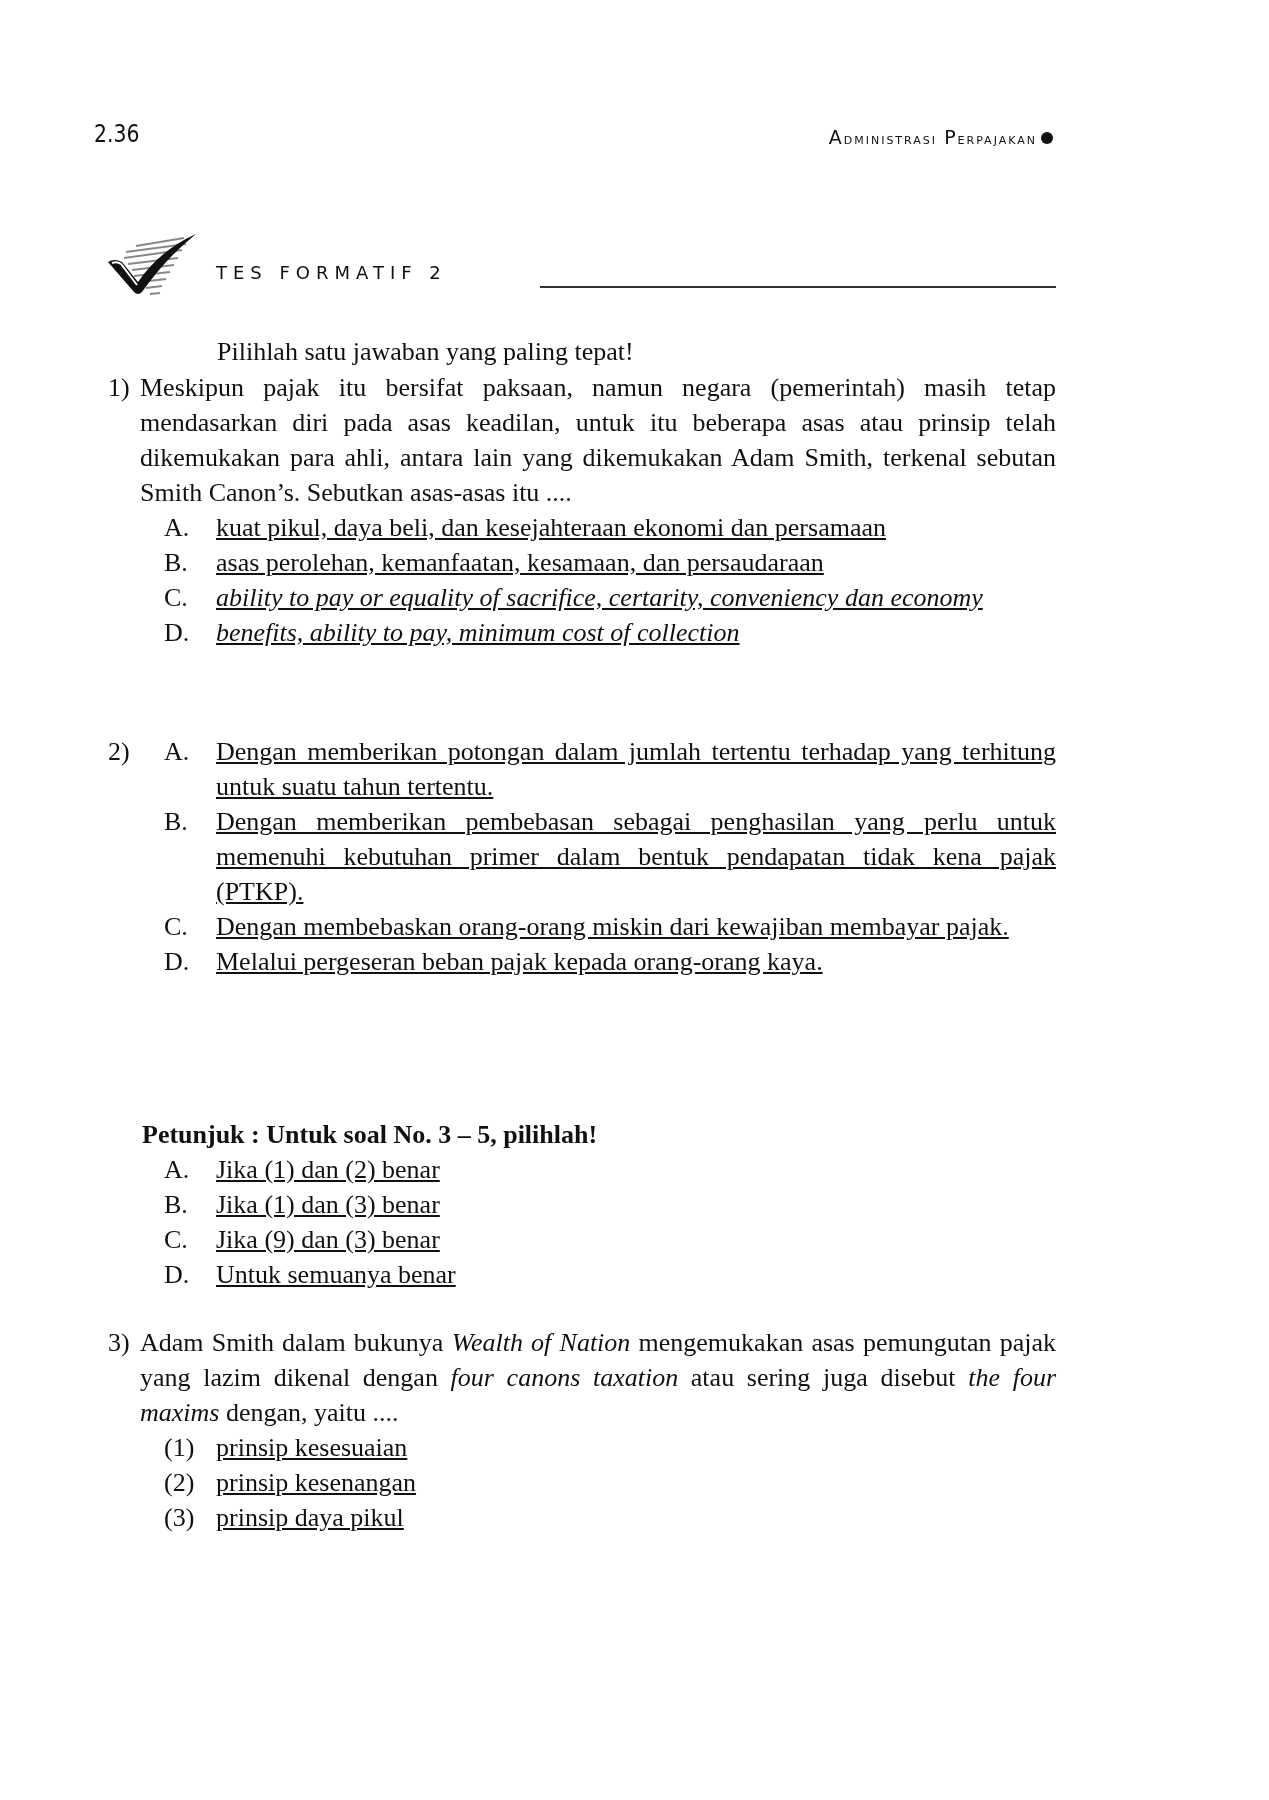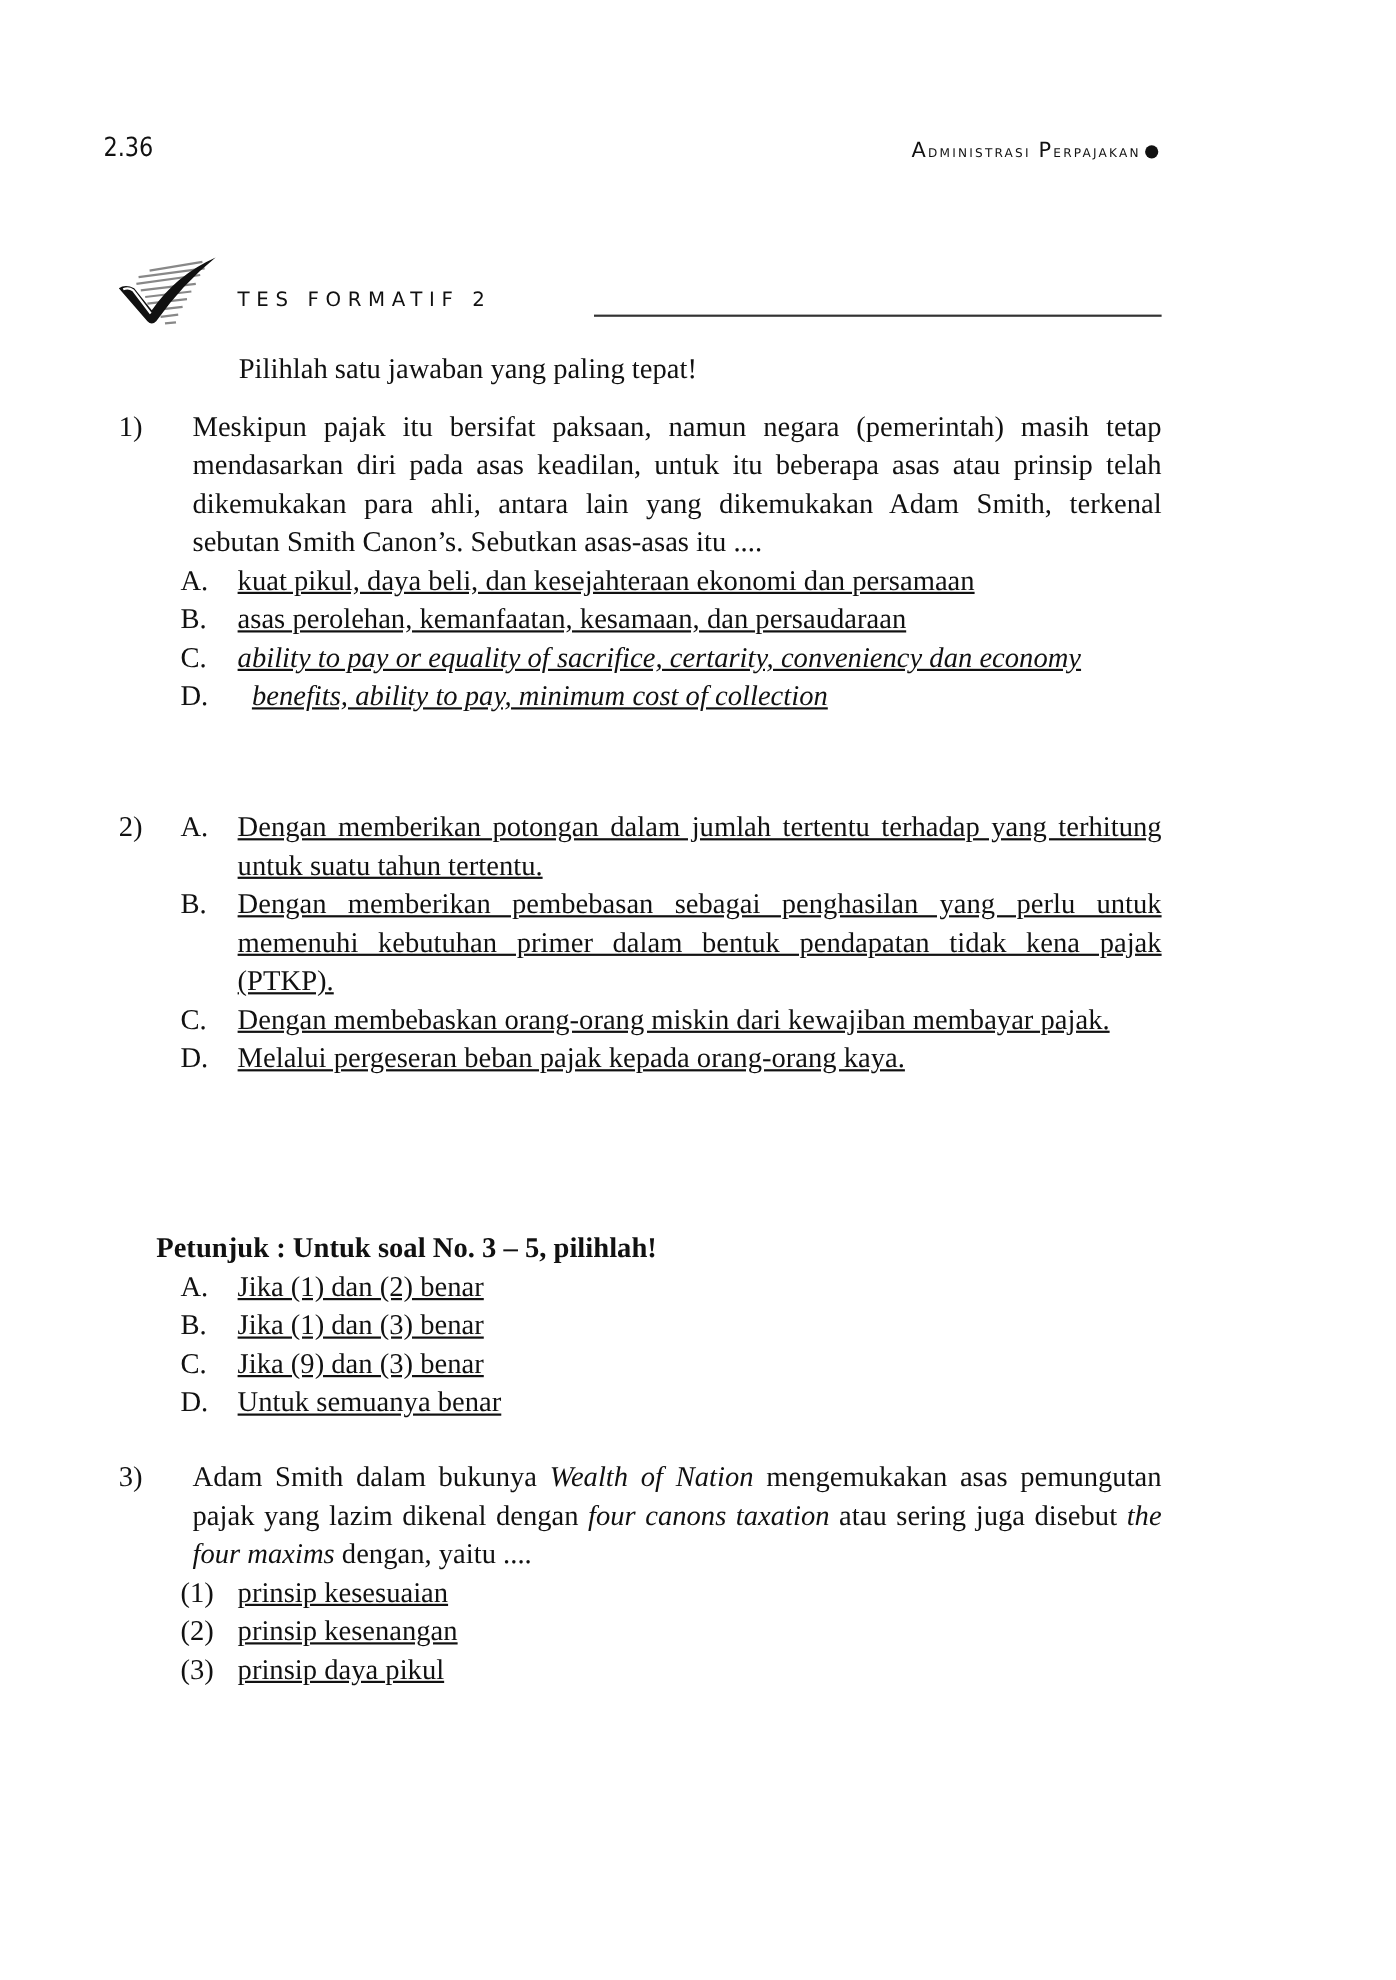--- a/index.html
+++ b/index.html
@@ -9,26 +9,26 @@
   .hdr-num { position: absolute; left: 94px; top: 108px; font-family: "DejaVu Sans", sans-serif; font-size: 24px; letter-spacing: 0px; transform: scaleX(0.85); transform-origin: left; }
   .hdr-title { position: absolute; right: 232px; top: 114px; font-family: "DejaVu Sans", sans-serif; font-size: 16px; font-variant: small-caps; letter-spacing: 2px; font-weight: normal; }
   .hdr-title .big { font-size: 19px; }
   .hdr-dot { position: absolute; left: 1041px; top: 120px; width: 12px; height: 12px; border-radius: 50%; background: #111; }
 
   .check-icon { position: absolute; left: 104px; top: 220px; width: 96px; height: 66px; }
   .tes-title { position: absolute; left: 216px; top: 250px; font-family: "DejaVu Sans", sans-serif; font-size: 18px; letter-spacing: 6px; font-weight: normal; }
   .tes-rule { position: absolute; left: 540px; top: 274px; width: 516px; height: 0; border-top: 2px solid #333; }
 
   .serif { font-family: "Liberation Serif", serif; font-size: 26px; line-height: 35px; }
-  .block { position: absolute; }
+  .block { position: absolute; margin-top: 16px; }
   .instr { left: 217px; top: 306px; }
 
   .q { position: absolute; left: 108px; width: 948px; }
   .q .num { position: absolute; left: 0; top: 0; }
-  .q .stem { margin-left: 67px; text-align: justify; text-align-last: left; }
+  .q .stem { margin-left: 32px; text-align: justify; text-align-last: left; }
   .opts { margin-left: 56px; }
   .opt { display: flex; }
   .opt .lbl { width: 52px; flex: none; }
   .opt .txt { flex: 1; text-align: justify; text-align-last: left; text-decoration: underline; }
   i { font-style: italic; }
 
   .petunjuk { position: absolute; left: 108px; top: 1105px; font-weight: bold; margin-left: 34px; }
   .petunjuk-opts { position: absolute; left: 164px; top: 1140px; width: 892px; }
 </style>
 </head>
@@ -74,21 +74,21 @@
       <div class="opt">
         <span class="lbl">B.</span>
         <span class="txt">asas perolehan, kemanfaatan, kesamaan, dan persaudaraan</span>
       </div>
       <div class="opt">
         <span class="lbl">C.</span>
         <span class="txt" style="font-style:italic;">ability to pay or equality of sacrifice, certarity, conveniency dan economy</span>
       </div>
       <div class="opt">
         <span class="lbl">D.</span>
-        <span class="txt" style="font-style:italic;margin-left:13px;">benefits, ability to pay, minimum cost of collection</span>
+        <span class="txt" style="font-style:italic;">benefits, ability to pay, minimum cost of collection</span>
       </div>
     </div>
   </div>
 
   <div class="q serif" style="top:722px;">
     <div class="num">2)</div>
     <div class="opts">
       <div class="opt">
         <span class="lbl">A.</span>
         <span class="txt">Dengan memberikan potongan dalam jumlah tertentu terhadap yang terhitung untuk suatu tahun tertentu.</span>

